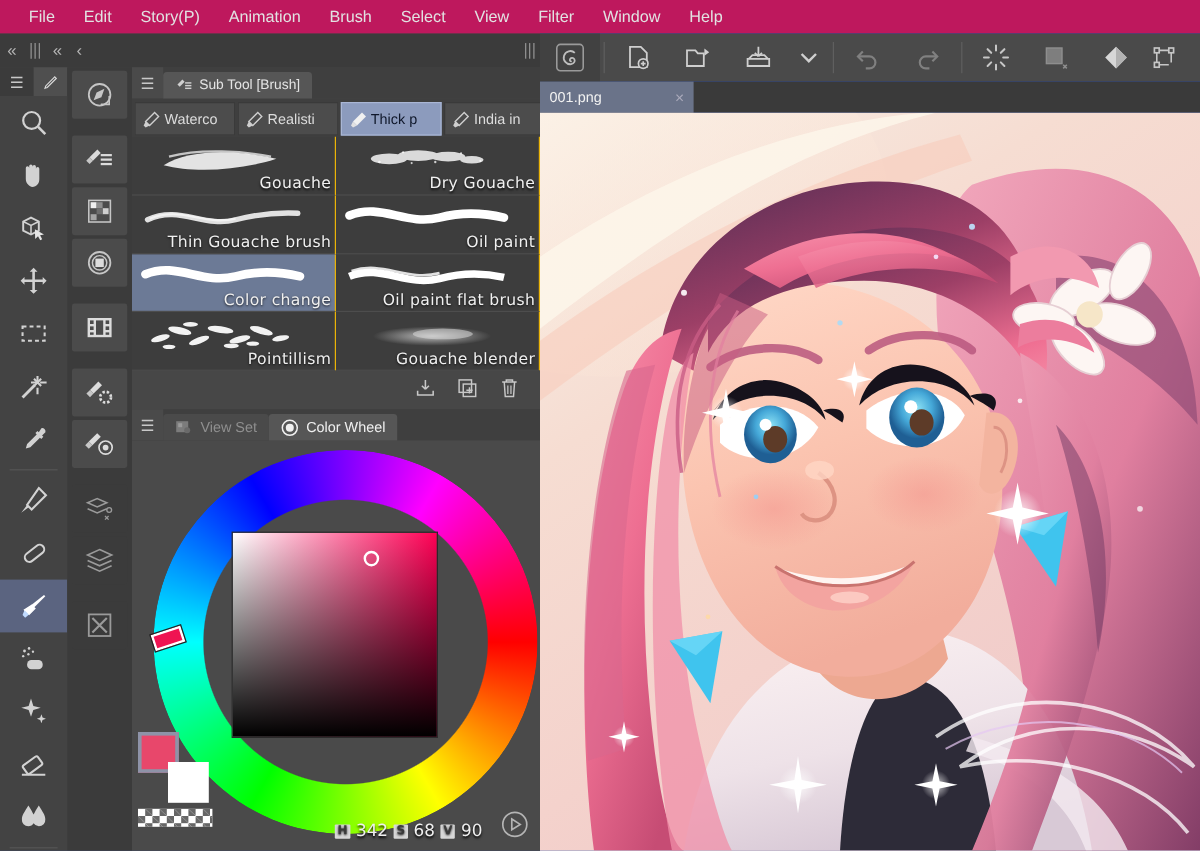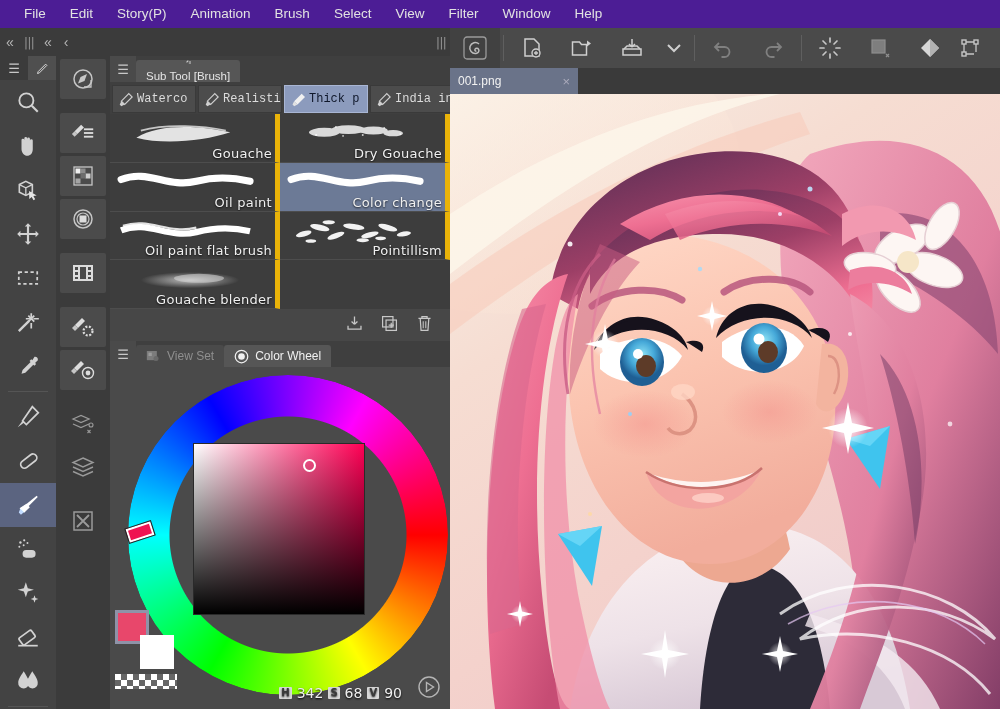--- a/index.html
+++ b/index.html
@@ -6,21 +6,21 @@
   body {
     width: 1000px; height: 709px; overflow: hidden;
     background: #4a4a4a;
     font-family: "Liberation Sans", sans-serif;
     color: #d8d8d8; font-size: 12px;
     position: relative;
   }
   
   #menubar {
     position: absolute; top: 0; left: 0; width: 1000px; height: 28px;
-    background: #4c1d95; display: flex; align-items: center; padding-left: 12px;
+    background: #be185d; display: flex; align-items: center; padding-left: 12px;
   }
   .menu-item {
     padding: 0 12px; height: 28px; line-height: 28px;
     font-size: 13.5px; color: #e2e2e2; white-space: nowrap;
   }
   
   #secondbar {
     position: absolute; top: 28px; left: 0; width: 450px; height: 28px;
     background: #3b3b3b; display: flex; align-items: center;
   }
@@ -65,39 +65,39 @@
   #subtool {
     position: absolute; top: 56px; left: 110px; width: 340px; height: 285px;
     background: #474747;
   }
   #st-tabs { height: 26px; display: flex; align-items: flex-end; background: #3f3f3f; }
   .st-hamb { width: 26px; height: 26px; display:flex; align-items:center; justify-content:center;
     color: #c8c8c8; font-size: 13px; background:#4a4a4a; }
   .st-tab {
     height: 22px; display: flex; align-items: center; gap: 5px;
     padding: 0 10px; background: #565656; border-radius: 3px 3px 0 0;
-    font-size: 11.5px; color: #e4e4e4; flex-direction: column;
+    font-size: 11.5px; color: #e4e4e4;
   }
   #brushtabs {
     height: 32px; display: flex; align-items: center; gap: 2px;
-    padding: 2px 0 0 2px; background: #3f3f3f; overflow: hidden; font-family: Liberation Mono, monospace;
+    padding: 2px 0 0 2px; background: #3f3f3f; overflow: hidden;
   }
   .brushtab {
     width: 84px; height: 28px; display: flex; align-items: center; gap: 3px;
     padding-left: 4px; background: #4c4c4c; border: 1px solid #3a3a3a;
     font-size: 12px; color: #dcdcdc; overflow: hidden; white-space: nowrap;
     flex: 0 0 auto;
   }
   .brushtab.sel { background: #8c9bbd; border-color: #a9b6d4; color: #0f172a; }
   #brushgrid {
     height: 195px; display: grid; grid-template-columns: 1fr 1fr;
     grid-template-rows: repeat(4, 1fr); background: #3d3d3d;
   }
   .bcell {
-    position: relative; border-right: 5px solid #eab308; border-bottom: 1px solid #4d4d4d;
+    position: relative; border-right: 1px solid #eab308; border-bottom: 1px solid #4d4d4d;
     overflow: hidden;
   }
   .bcell.sel { background: #6c7a96; }
   .bcell .blabel {
     position: absolute; right: 3px; bottom: 1px; font-size: 13px; color: #f0f0f0;
     font-family: "DejaVu Sans", sans-serif; letter-spacing: .3px;
     text-shadow: 0 1px 2px rgba(0,0,0,.8);
   }
   .stroke { position: absolute; left: 4px; right: 4px; top: 4px; height: 34px; }
   #st-actions {
@@ -465,20 +465,27 @@
         <g fill="#fff" opacity=".75">
             <circle cx="36" cy="19" r="1.2"></circle>
             <circle cx="58" cy="10" r="1"></circle>
             <circle cx="88" cy="19" r="1.1"></circle>
             <circle cx="112" cy="11" r="1"></circle>
             <circle cx="130" cy="18" r="1"></circle>
             <circle cx="66" cy="20" r="1"></circle>
           </g>
       </svg>
       <span class="blabel">Dry Gouache</span>
+    </div>
+    <div class="bcell">
+      <svg class="stroke" viewBox="0 0 160 38" preserveAspectRatio="none">
+        <path d="M10 18 C40 4, 62 26, 92 18 C112 13, 130 11, 150 12" stroke="#efefef" stroke-width="5" fill="none" stroke-linecap="round" opacity=".92"></path>
+        <path d="M12 17 C42 5, 62 24, 92 17" stroke="#fff" stroke-width="2" fill="none" opacity=".6"></path>
+      </svg>
+      <span class="blabel">Thin Gouache brush</span>
     </div>
     <div class="bcell">
       <svg class="stroke" viewBox="0 0 160 38" preserveAspectRatio="none">
         <path d="M8 14 C38 2, 60 24, 92 16 C115 10, 135 12, 152 16" stroke="#fff" stroke-width="8" fill="none" stroke-linecap="round"></path>
       </svg>
       <span class="blabel">Oil paint</span>
     </div>
     <div class="bcell sel">
       <svg class="stroke" viewBox="0 0 160 38" preserveAspectRatio="none">
         <path d="M8 14 C38 2, 60 24, 92 16 C115 10, 135 12, 152 16" stroke="#fff" stroke-width="8" fill="none" stroke-linecap="round"></path>

